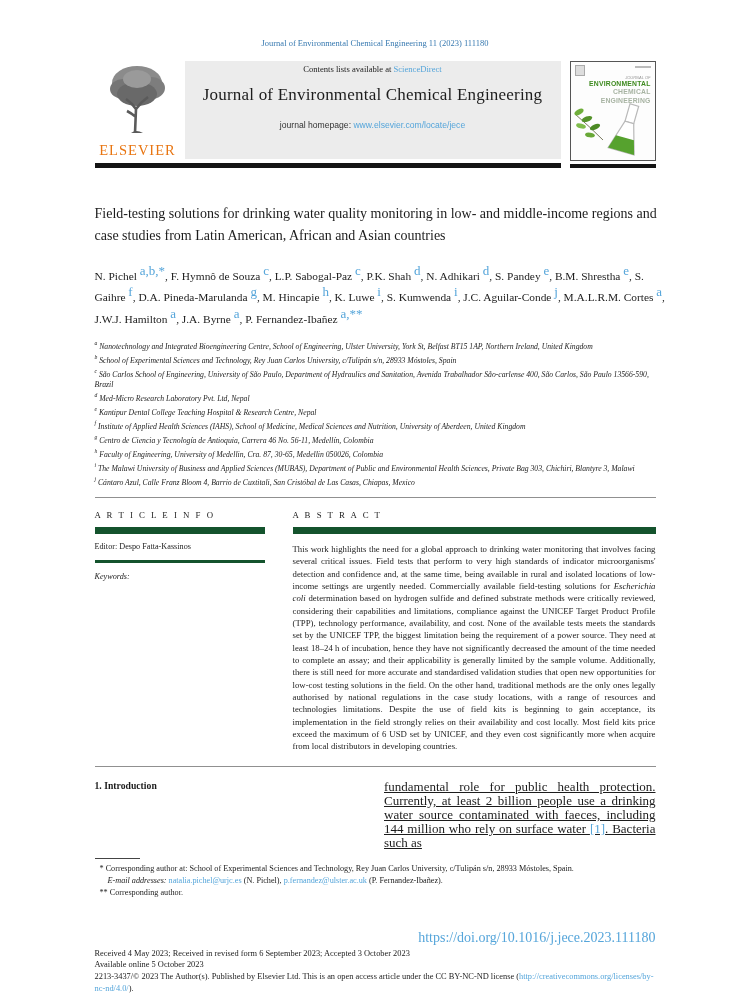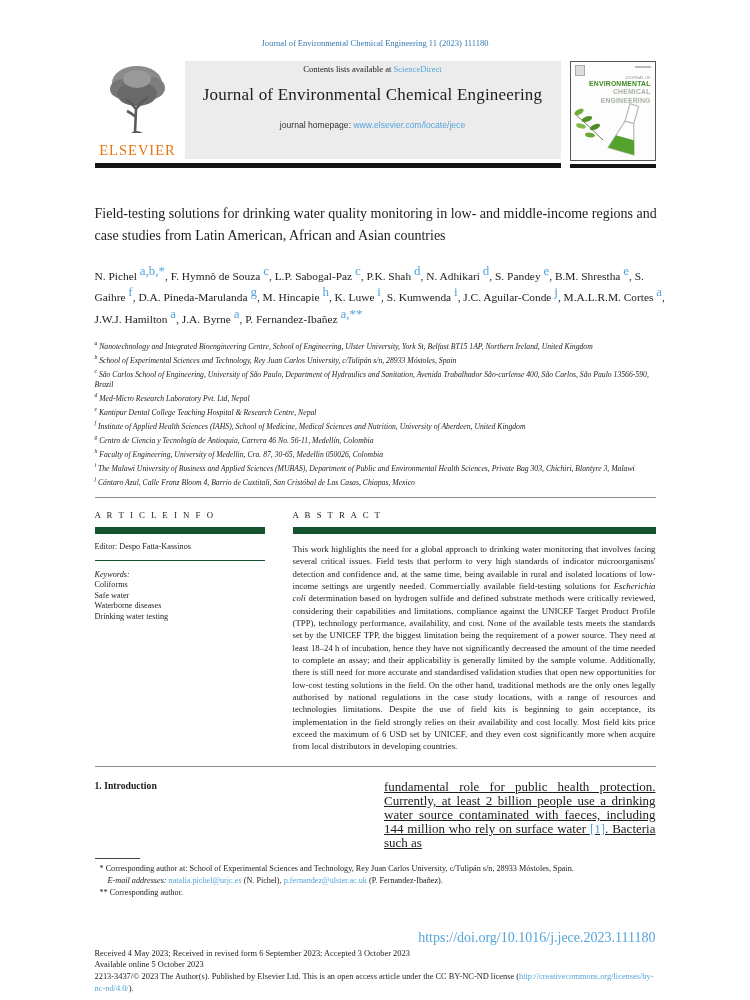--- a/index.html
+++ b/index.html
@@ -39,21 +39,21 @@
   .affils{margin-top:11px;}
   .affil{font-size:7.7px;font-style:italic;line-height:10.4px;}
   .affil sup{font-size:5.6px;font-style:italic;}
   .rule{border-top:1px solid #909090;margin-top:9px;}
 
   
   .info-abs{display:flex;padding-top:12px;}
   .info-col{width:170px;margin-right:28px;flex-shrink:0;}
   .abs-col{flex:1;}
   .col-heading{font-size:8.8px;letter-spacing:2px;padding-bottom:7px;border-bottom:7px solid #14532d;}
-  .editor-line{font-size:8.2px;padding:8px 0 9px;border-bottom:1px solid #14532d;}
+  .editor-line{font-size:8.2px;padding:8px 0 9px;border-bottom:3px solid #14532d;}
   .kw-label{font-size:8.2px;font-style:italic;margin-top:9px;line-height:10.5px;}
   .kw-item{font-size:8.2px;line-height:10.5px;}
   .abs-text{font-size:8.75px;line-height:12.35px;text-align:justify;margin-top:9px;}
   .body-rule{border-top:1px solid #909090;margin-top:13px;}
 
   
   .intro{display:flex;margin-top:13px;}
   .col-l{width:318px;margin-right:18px;}
   .col-r{width:318px;}
   .sec-heading{font-size:9.7px;font-weight:bold;}
@@ -147,26 +147,20 @@
         <div class="affil"><sup>j</sup> Cántaro Azul, Calle Franz Bloom 4, Barrio de Cuxtitali, San Cristóbal de Las Casas, Chiapas, Mexico</div>
       </div>
 
     <div class="rule"></div>
 
     <div class="info-abs">
       <div class="info-col">
         <div class="col-heading">A R T I C L E  I N F O</div>
         <div class="editor-line">Editor: Despo Fatta-Kassinos</div>
         <div class="kw-label">Keywords:</div>
-        <div>
-            <div class="kw-item">Coliforms</div>
-            <div class="kw-item">Safe water</div>
-            <div class="kw-item">Waterborne diseases</div>
-            <div class="kw-item">Drinking water testing</div>
-          </div>
       </div>
       <div class="abs-col">
         <div class="col-heading">A B S T R A C T</div>
         <div class="abs-text"><span>This work highlights the need for a global approach to drinking water monitoring that involves facing several critical issues. Field tests that perform to very high standards of indicator microorganisms' detection and confidence and, at the same time, being available in rural and isolated locations of low-income settings are urgently needed. Commercially available field-testing solutions for </span><i>Escherichia coli</i><span> determination based on hydrogen sulfide and defined substrate methods were critically reviewed, considering their capabilities and limitations, compliance against the UNICEF Target Product Profile (TPP), technology performance, availability, and cost. None of the available tests meets the standards set by the UNICEF TPP, the biggest limitation being the requirement of a power source. They need at least 18–24 h of incubation, hence they have not significantly decreased the amount of the time needed to complete an assay; and their applicability is generally limited by the sample volume. Additionally, there is still need for more accurate and standardised validation studies that open new opportunities for low-cost testing solutions in the field. On the other hand, traditional methods are the only ones legally authorised by national regulations in the case study locations, with a range of resources and technologies limitations. Despite the use of field kits is beginning to gain acceptance, its implementation in the field strongly relies on their availability and cost locally. Most field kits price exceed the maximum of 6 USD set by UNICEF, and they even cost significantly more when acquire from local distributors in developing countries.</span></div>
       </div>
     </div>
 
     <div class="body-rule"></div>
 
     <div class="intro">

